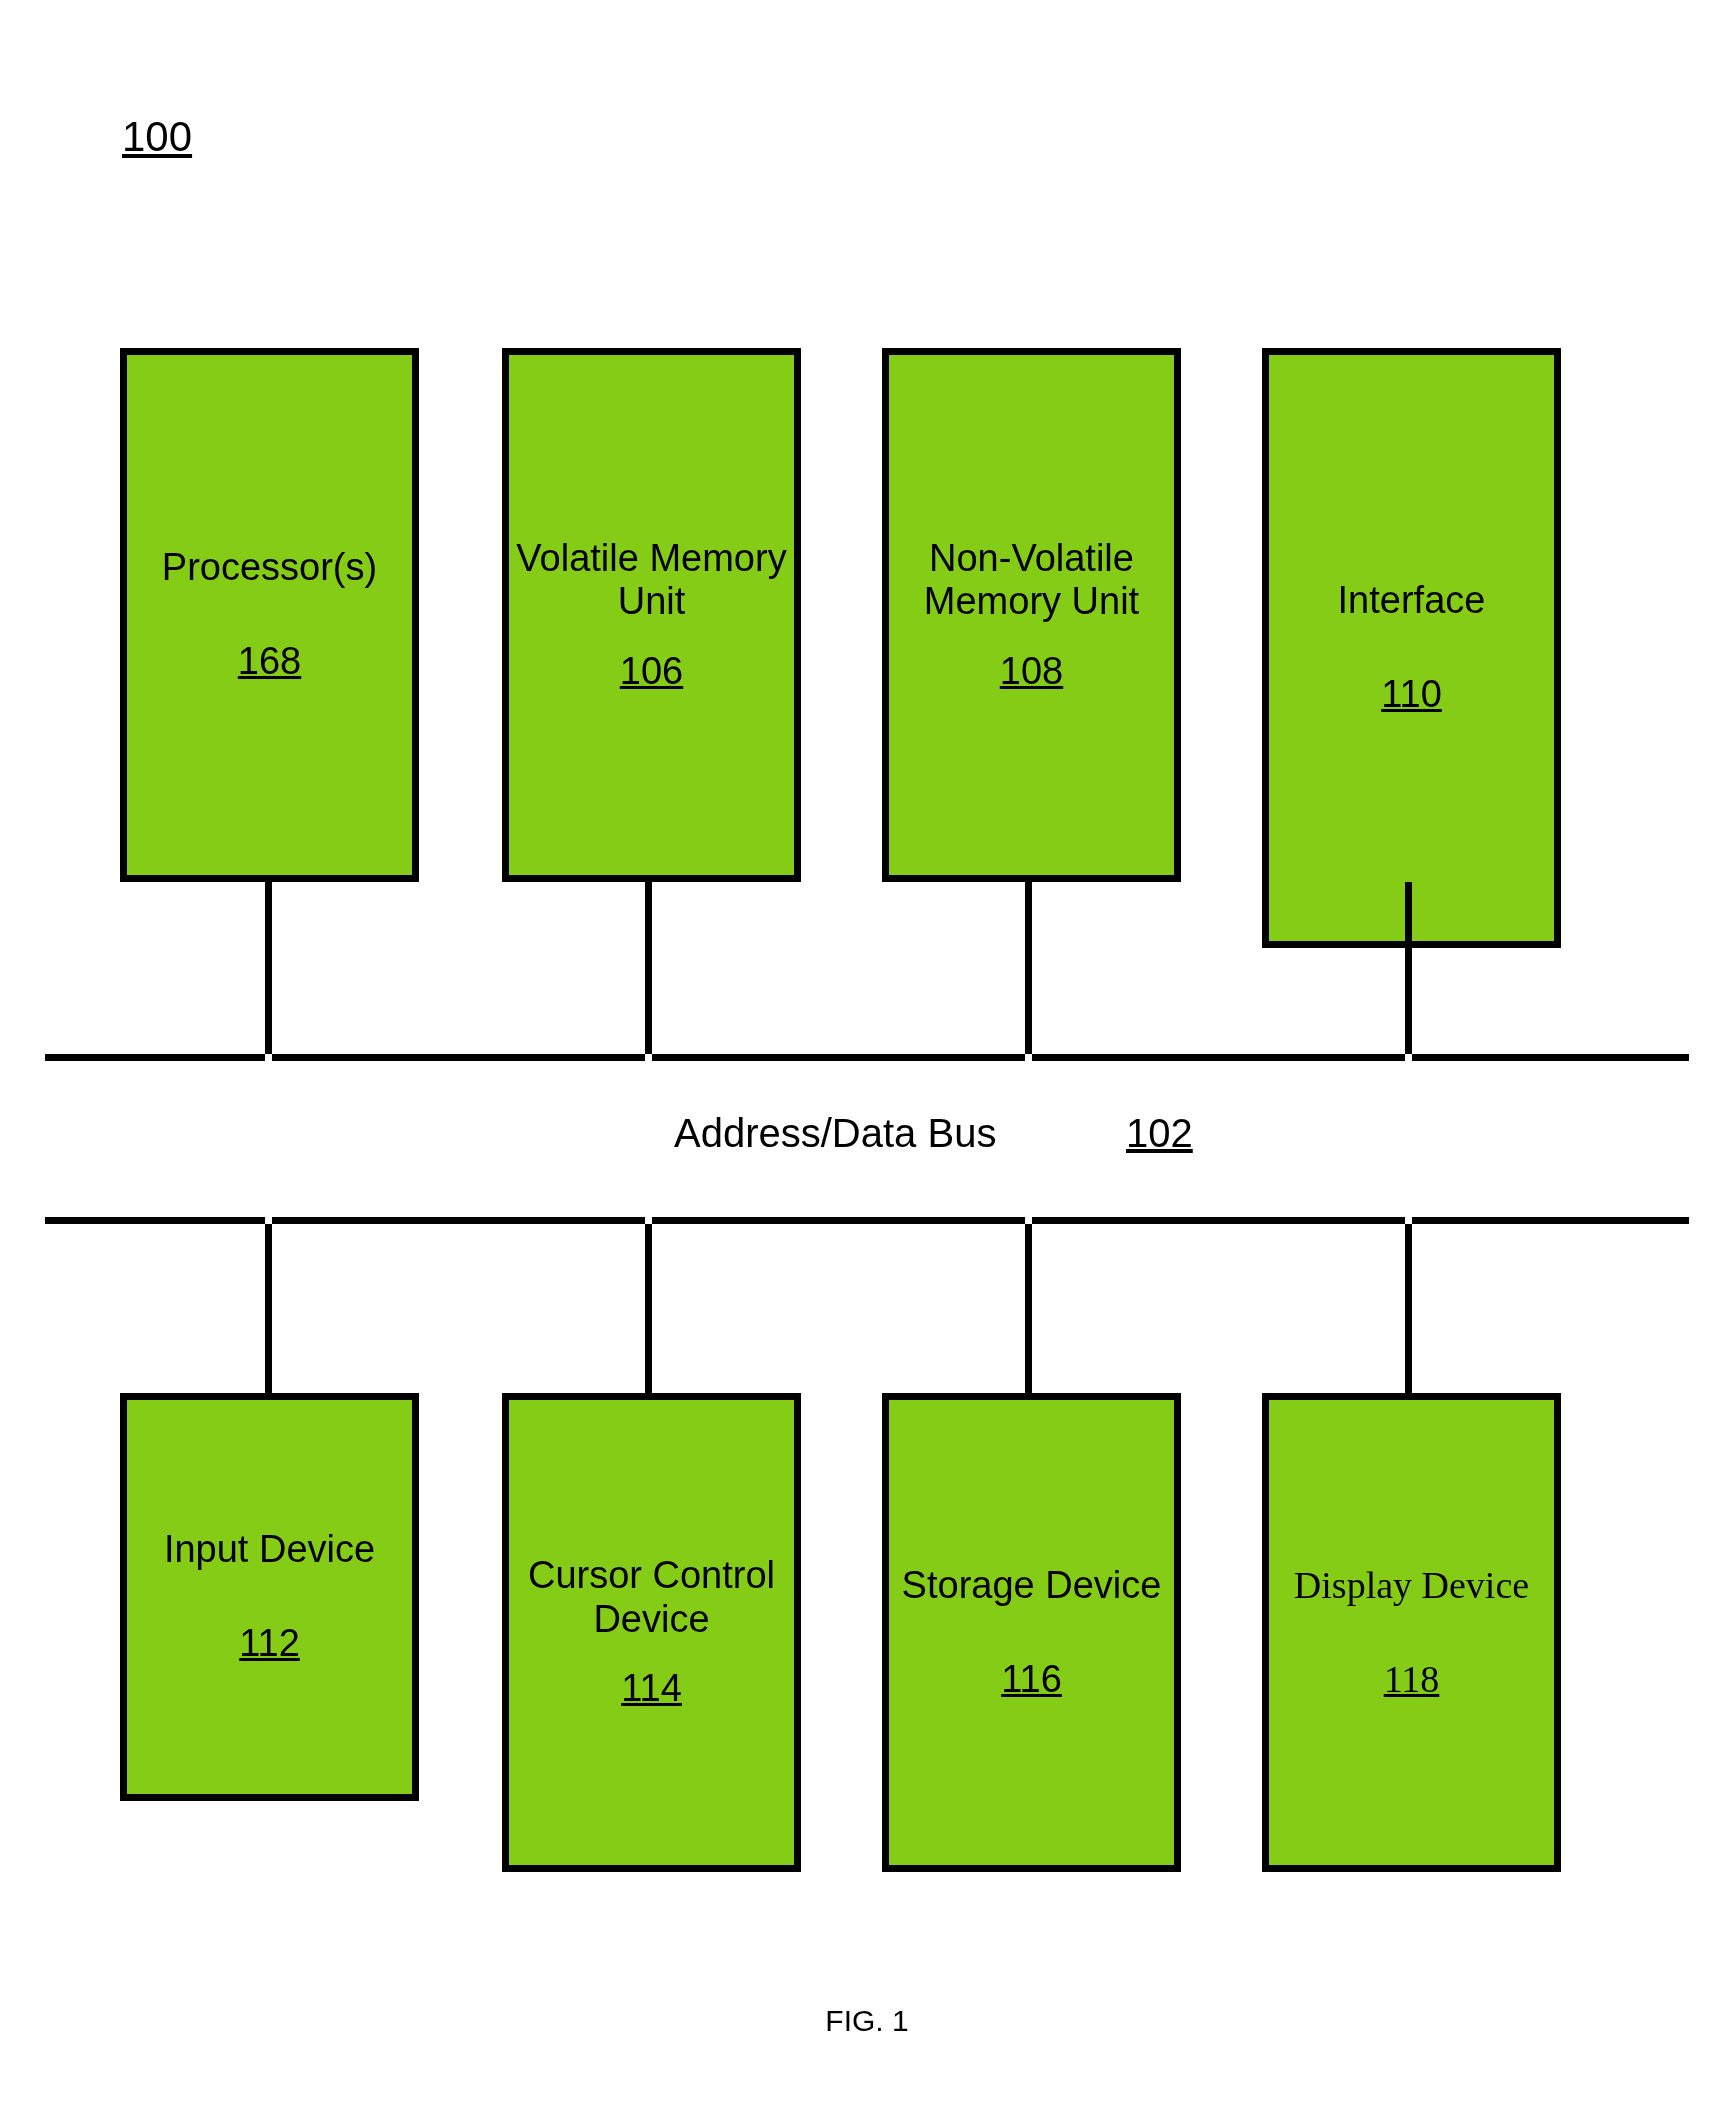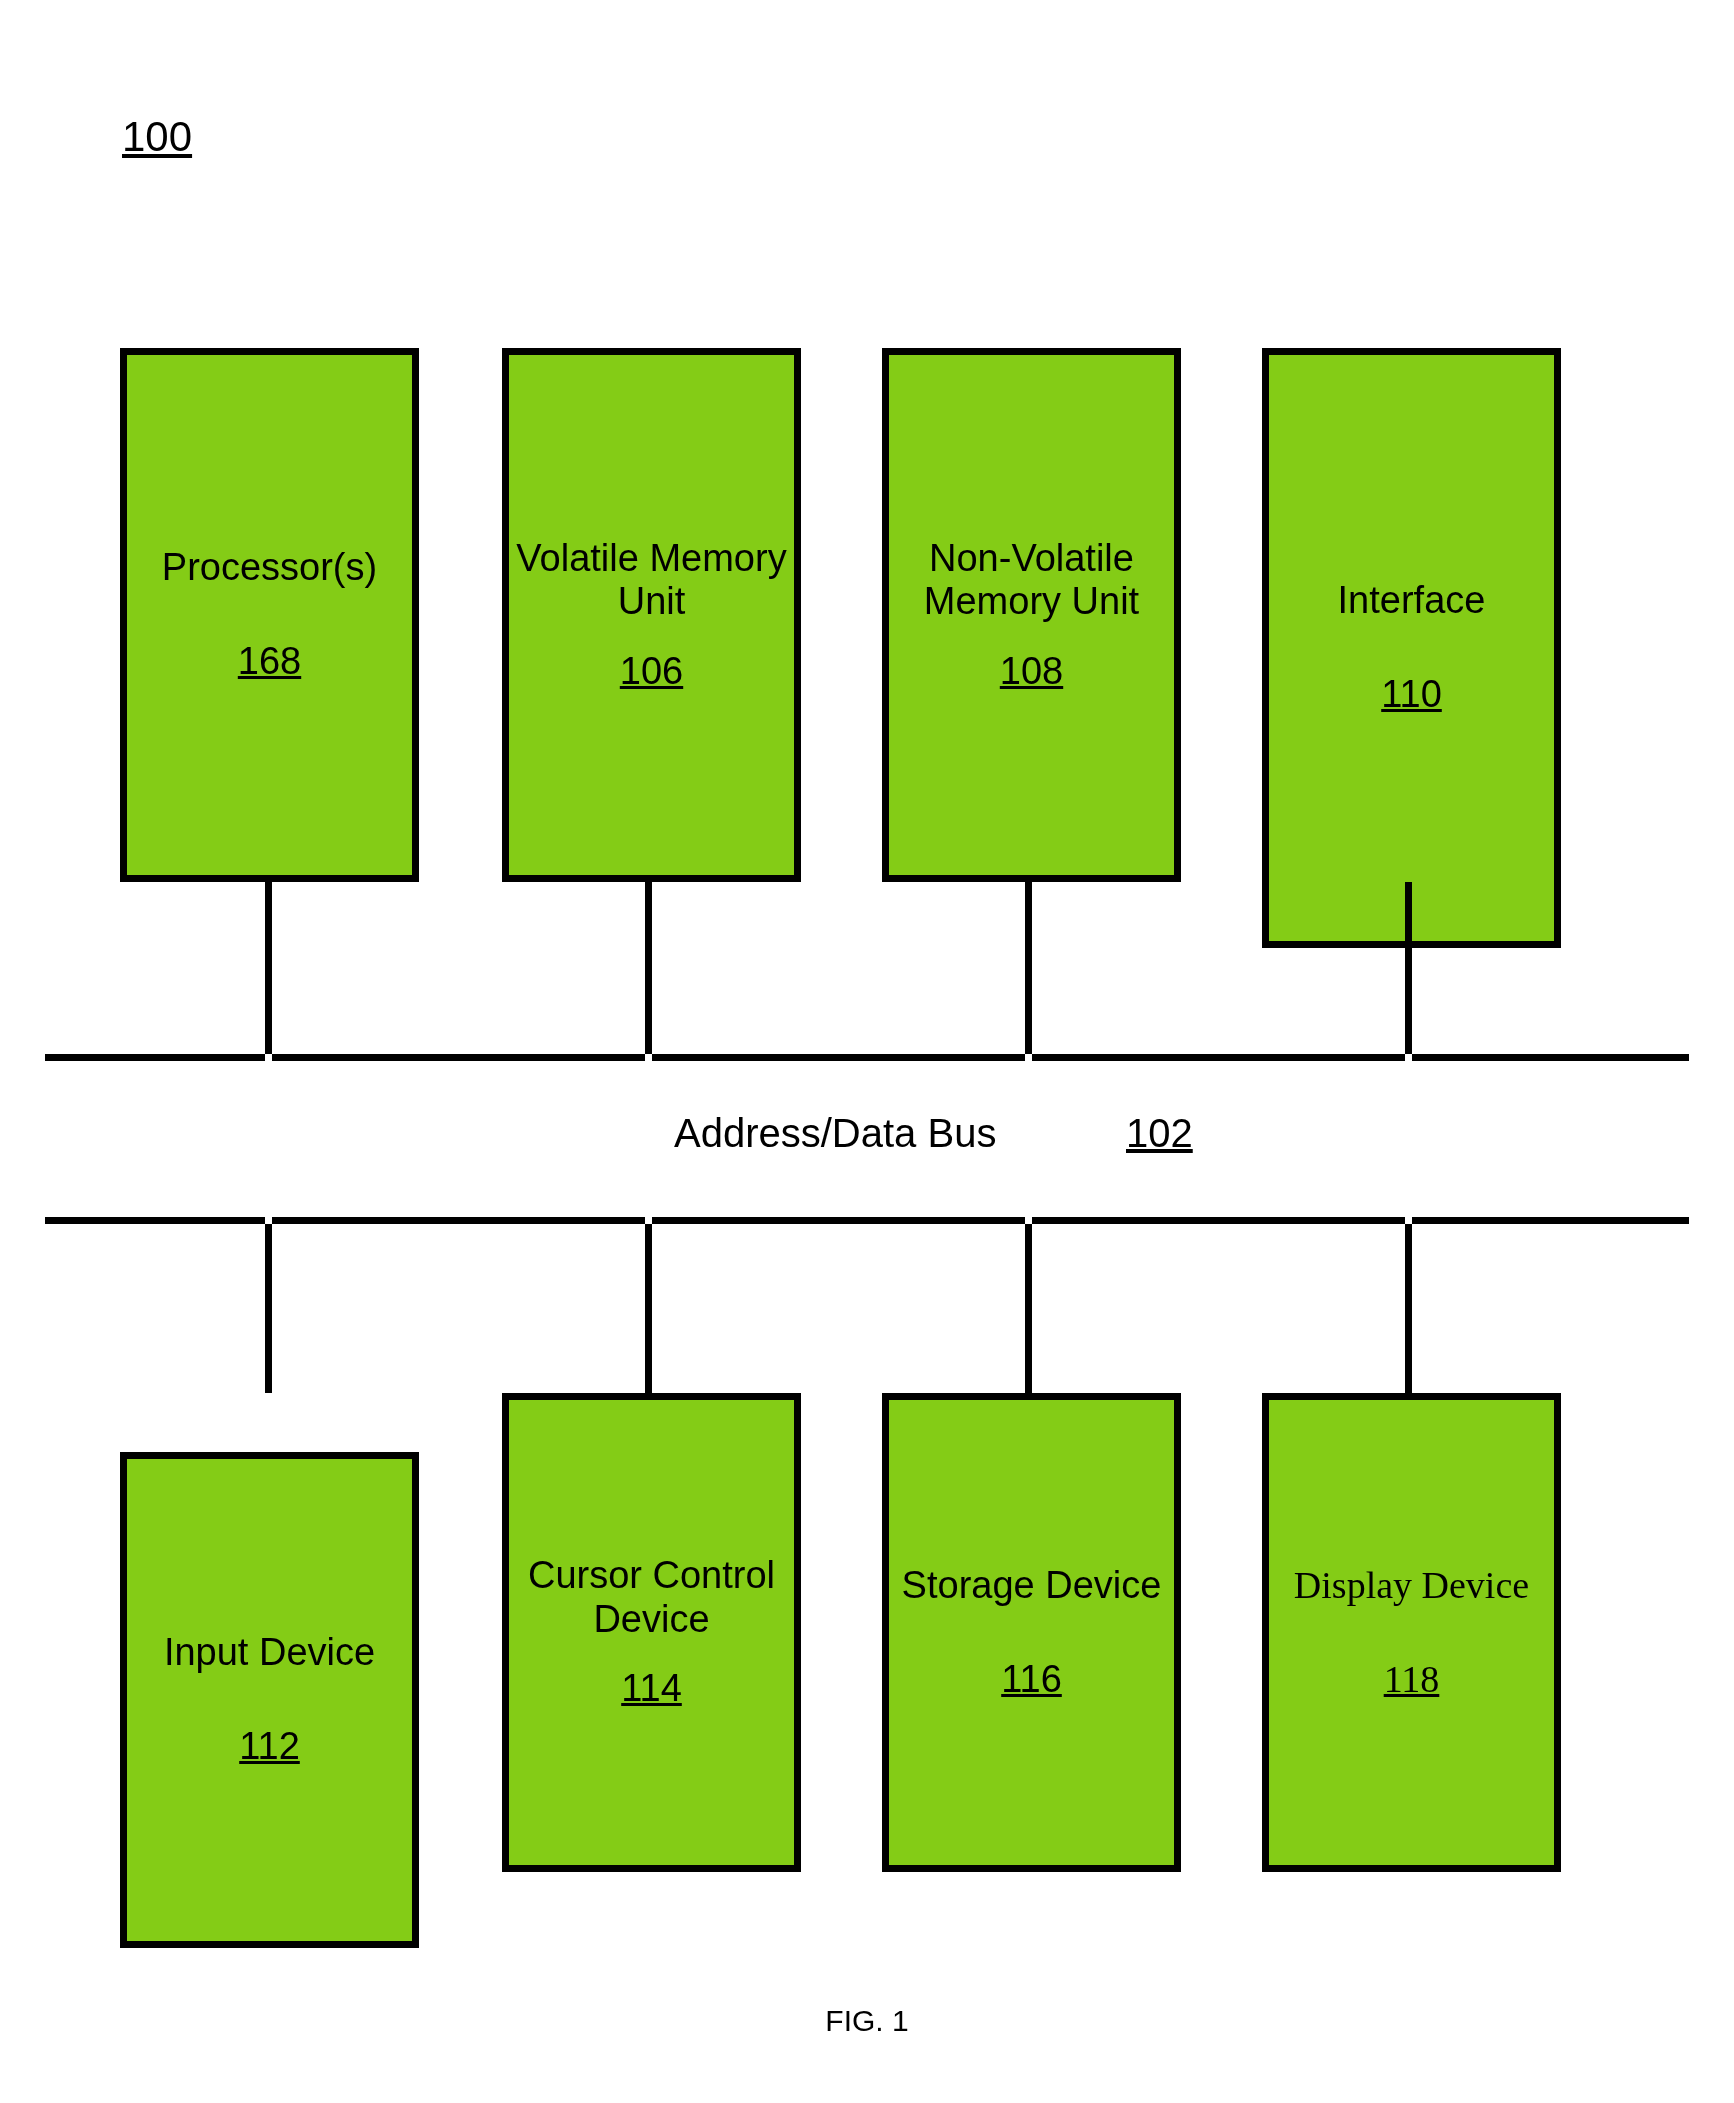--- a/index.html
+++ b/index.html
@@ -83,21 +83,21 @@
   .bus-bot-4 { left: 1032px; top: 1217px; width: 373px; }
   .bus-bot-5 { left: 1412px; top: 1217px; width: 277px; }
 
   
   .v-112  { left: 265px;  top: 1224px; height: 169px; }
   .v-114  { left: 645px;  top: 1224px; height: 169px; }
   .v-116  { left: 1025px; top: 1224px; height: 169px; }
   .v-118  { left: 1405px; top: 1224px; height: 169px; }
 
   
-  .box-112 { left: 120px;  top: 1452px; width: 299px; height: 496px; }
+  .box-112 { left: 120px;  top: 1393px; width: 299px; height: 408px; }
   .box-114 { left: 502px;  top: 1393px; width: 299px; height: 479px; }
   .box-116 { left: 882px;  top: 1393px; width: 299px; height: 479px; }
   .box-118 { left: 1262px; top: 1393px; width: 299px; height: 479px; font-family: Liberation Serif, serif; }
 
   
   .figcap { left: 0; right: 0; top: 2004px; text-align: center; font-size: 30px; }
 </style>
 </head>
 <body>
 

